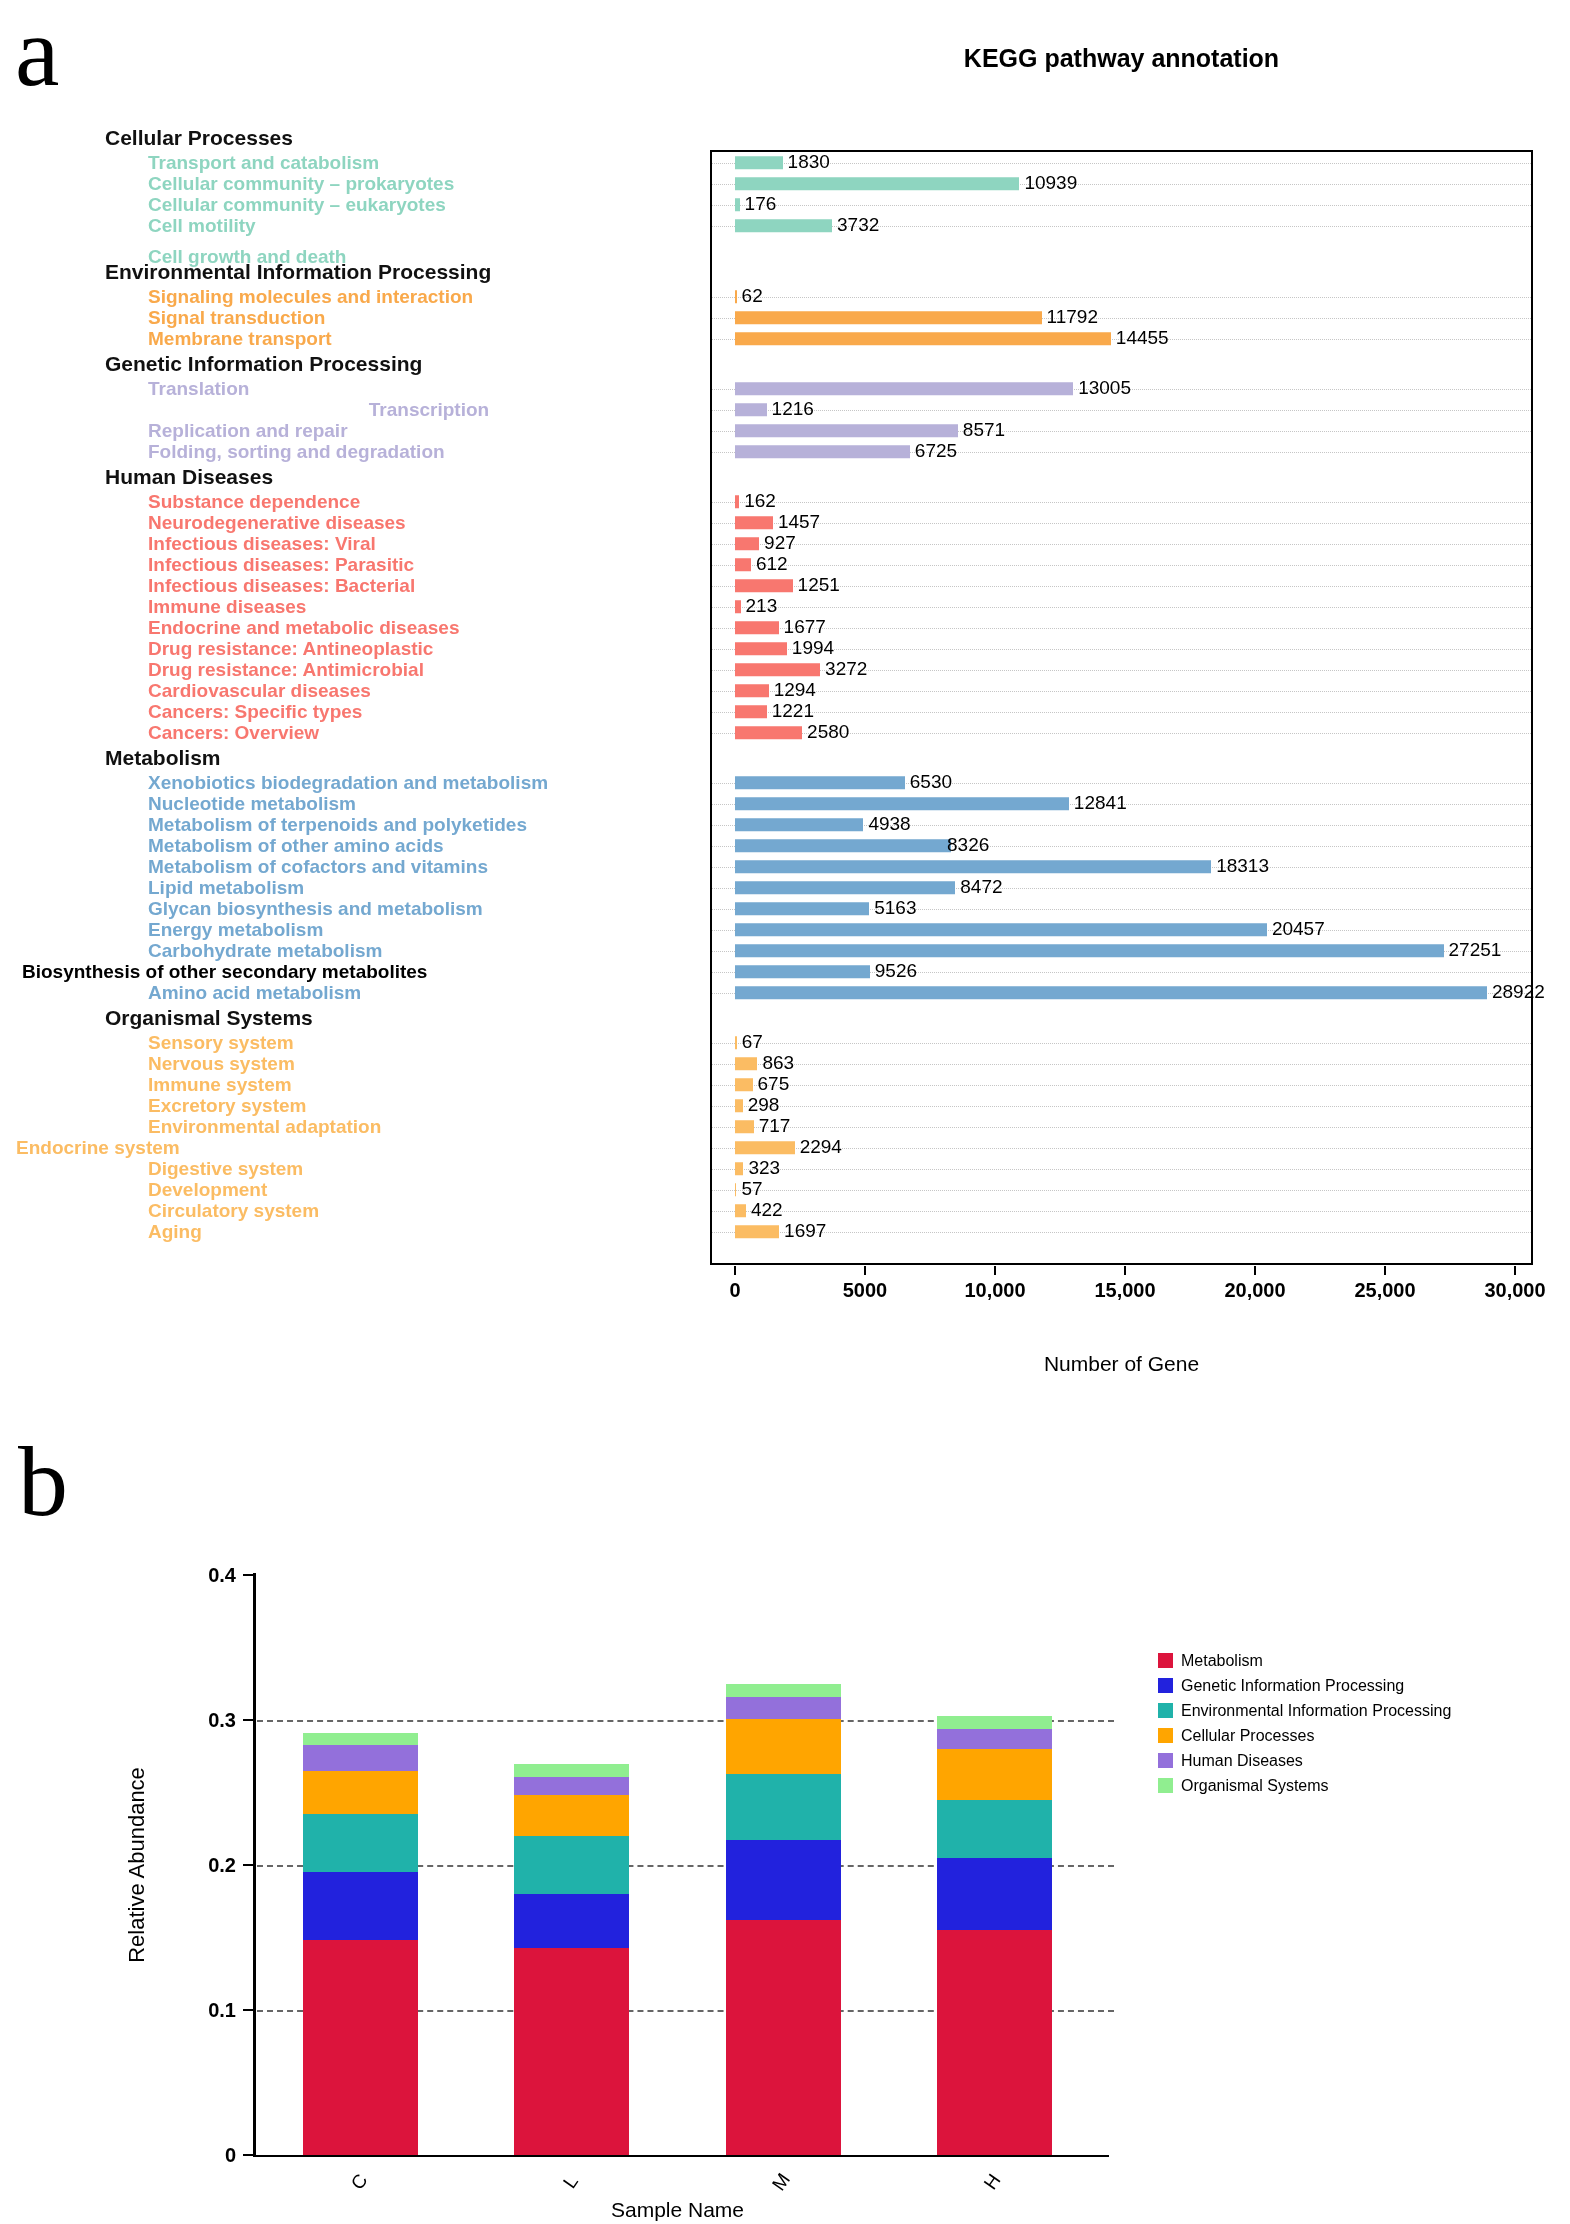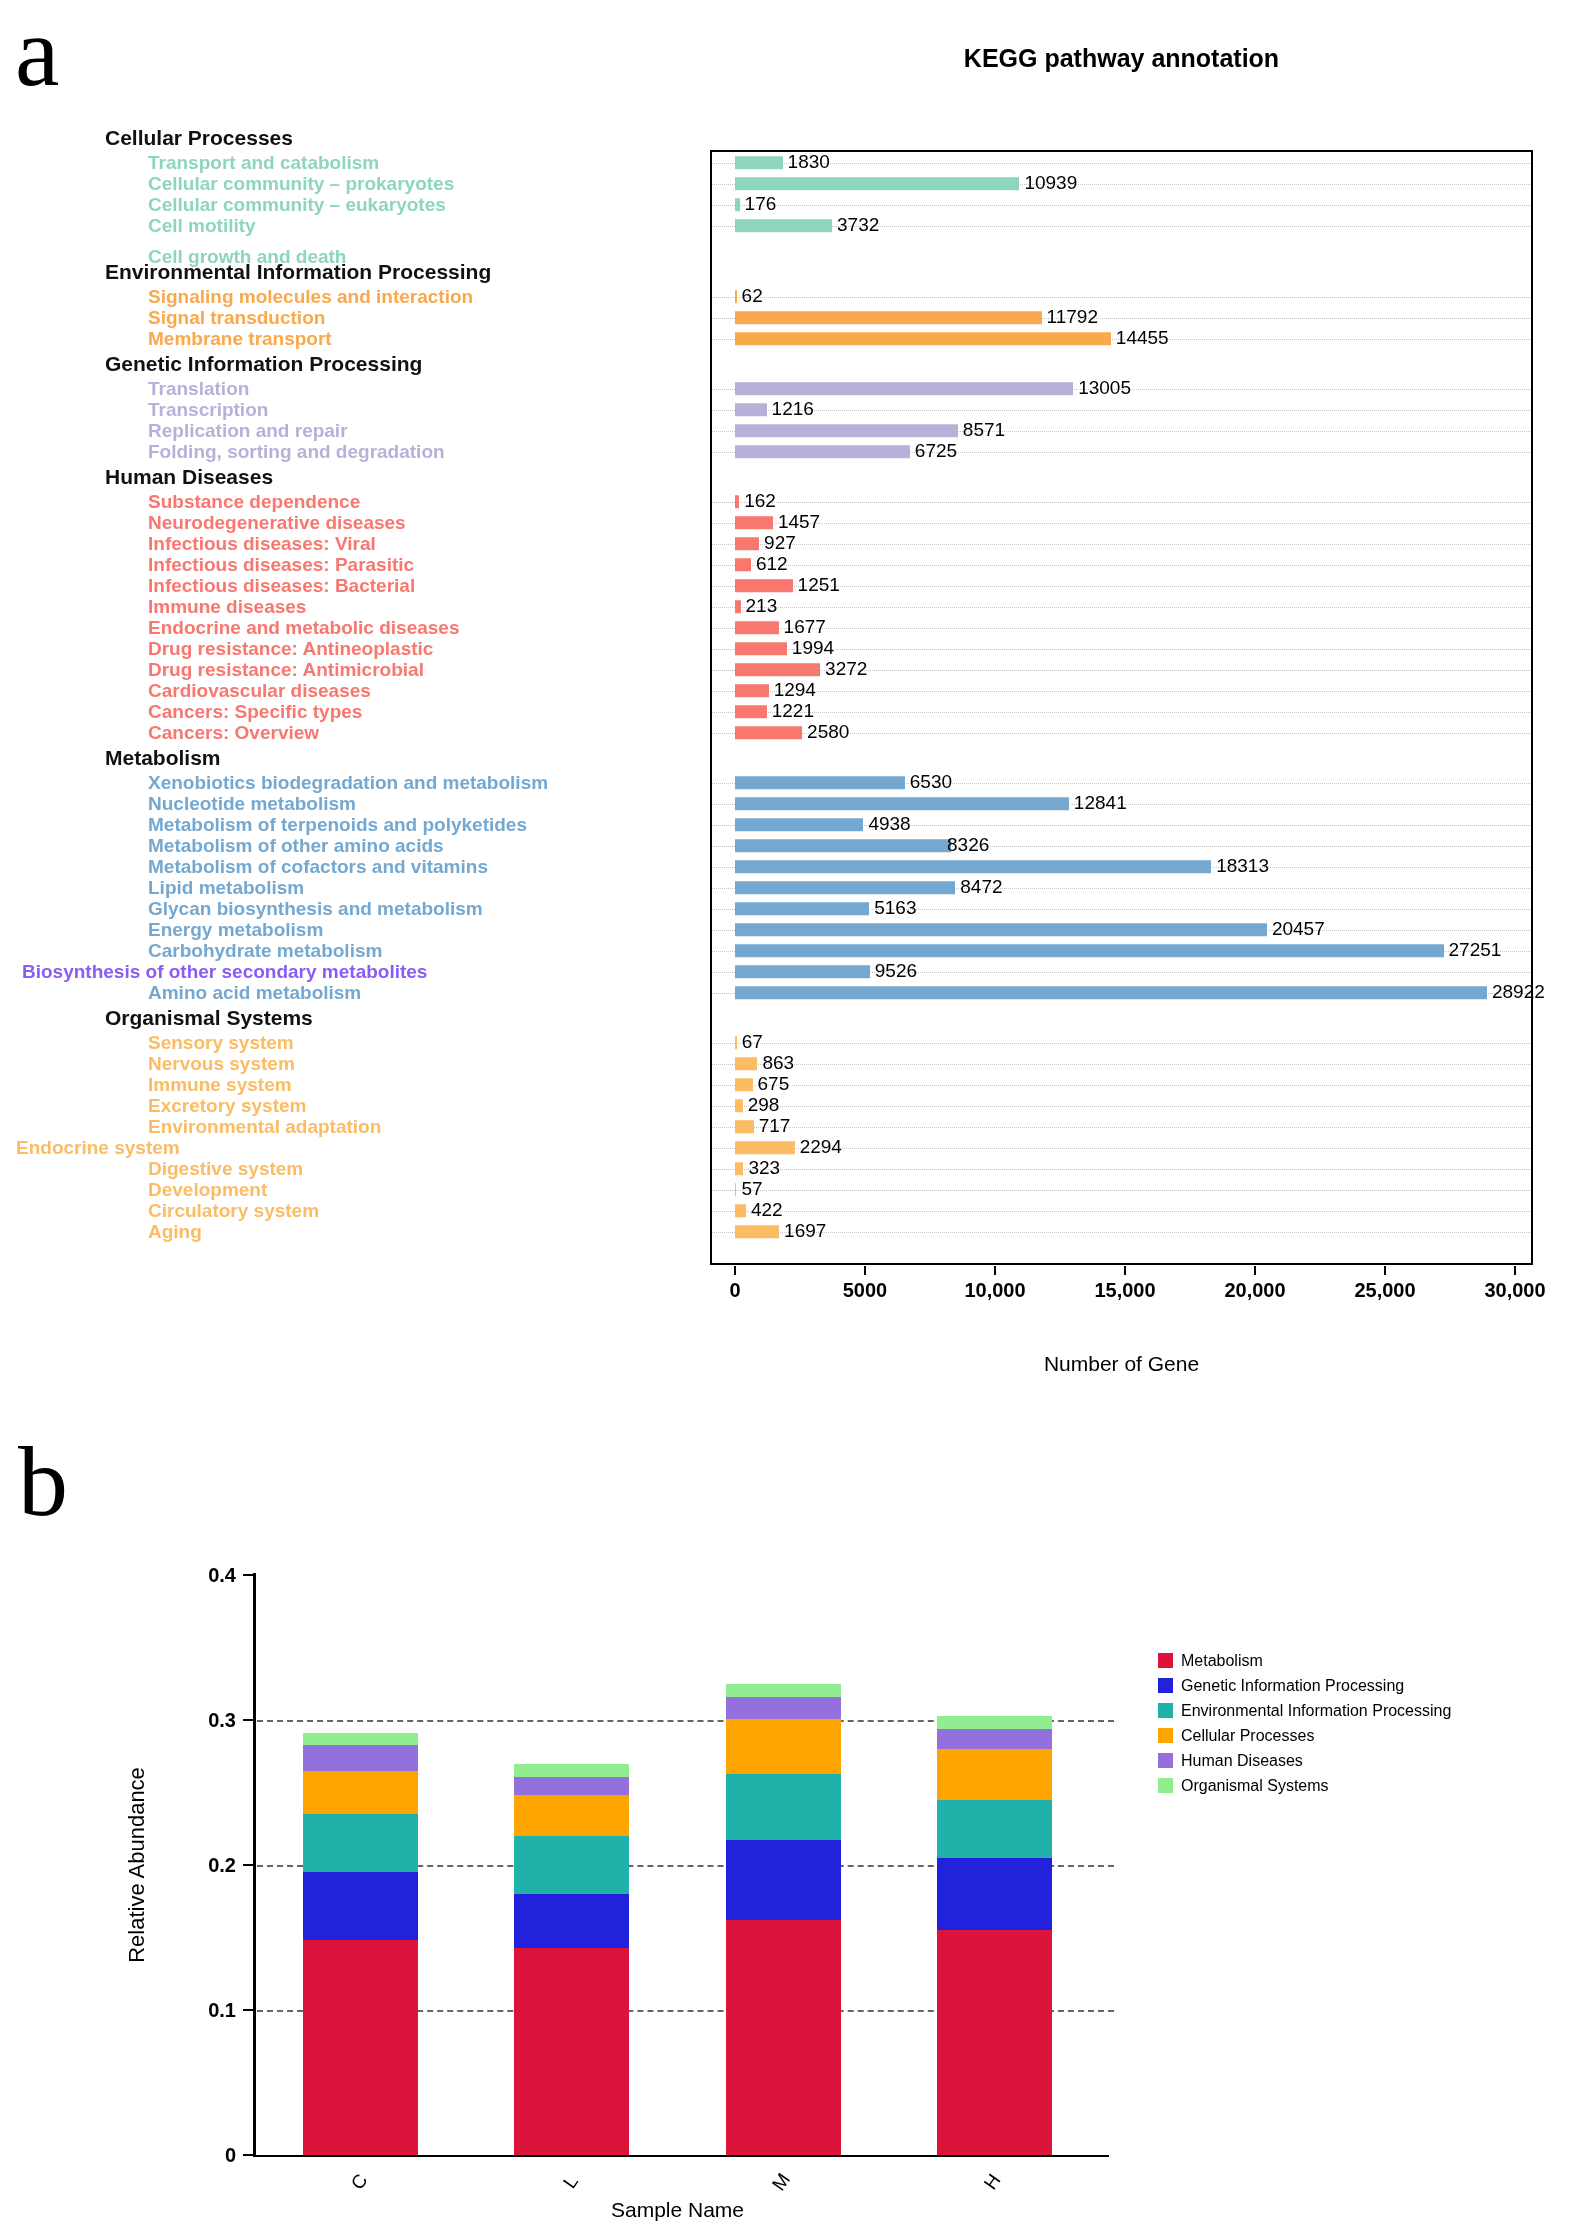--- a/index.html
+++ b/index.html
@@ -140,21 +140,21 @@
         </div>
         <div class="kegg-row kegg-item">
           <div class="lbl" style="color: rgb(183, 177, 217);">Translation</div>
           <div class="kegg-plot">
             <div class="kegg-grid"></div>
             <div class="kegg-bar" style="width: 338.13px; background: rgb(183, 177, 217);"></div>
             <div class="kegg-val" style="left: 368.13px;">13005</div>
           </div>
         </div>
         <div class="kegg-row kegg-item">
-          <div class="lbl" style="color: rgb(183, 177, 217);">Transcription</div>
+          <div class="lbl" style="color: rgb(183, 177, 217); text-align: center;">Transcription</div>
           <div class="kegg-plot">
             <div class="kegg-grid"></div>
             <div class="kegg-bar" style="width: 31.616px; background: rgb(183, 177, 217);"></div>
             <div class="kegg-val" style="left: 61.616px;">1216</div>
           </div>
         </div>
         <div class="kegg-row kegg-item">
           <div class="lbl" style="color: rgb(183, 177, 217);">Replication and repair</div>
           <div class="kegg-plot">
             <div class="kegg-grid"></div>
@@ -340,21 +340,21 @@
         </div>
         <div class="kegg-row kegg-item">
           <div class="lbl" style="color: rgb(116, 168, 208);">Carbohydrate metabolism</div>
           <div class="kegg-plot">
             <div class="kegg-grid"></div>
             <div class="kegg-bar" style="width: 708.526px; background: rgb(116, 168, 208);"></div>
             <div class="kegg-val" style="left: 738.526px;">27251</div>
           </div>
         </div>
         <div class="kegg-row kegg-item">
-          <div class="lbl" style="color: #8b5cf6; padding-left: 22px;">Biosynthesis of other secondary metabolites</div>
+          <div class="lbl" style="color: #000000; padding-left: 22px;">Biosynthesis of other secondary metabolites</div>
           <div class="kegg-plot">
             <div class="kegg-grid"></div>
             <div class="kegg-bar" style="width: 134.784px; background: rgb(116, 168, 208);"></div>
             <div class="kegg-val" style="left: 164.784px;">9526</div>
           </div>
         </div>
         <div class="kegg-row kegg-item">
           <div class="lbl" style="color: rgb(116, 168, 208);">Amino acid metabolism</div>
           <div class="kegg-plot">
             <div class="kegg-grid"></div>

